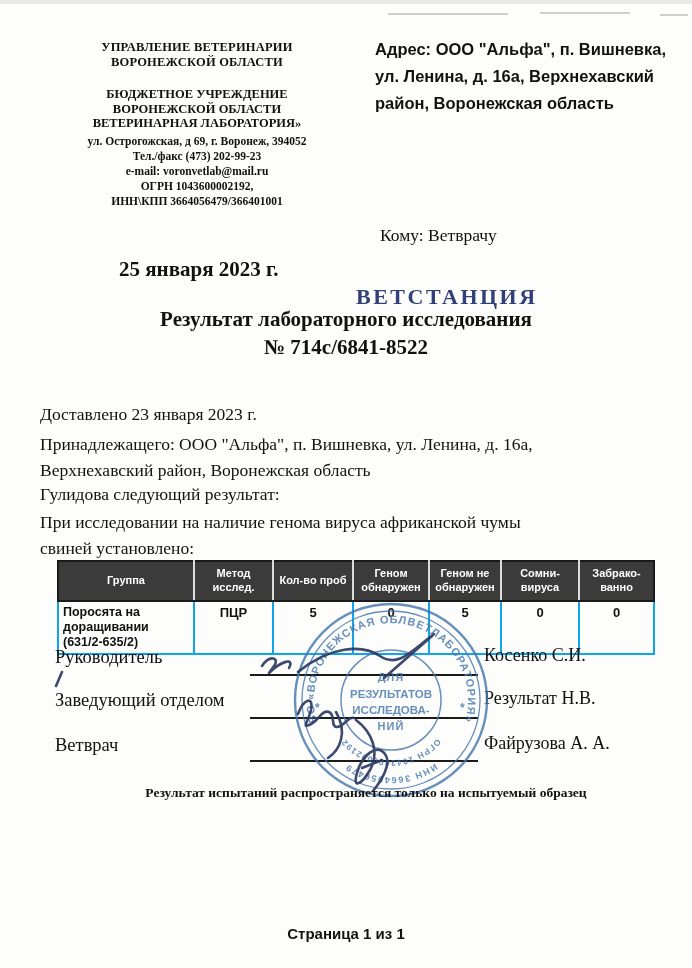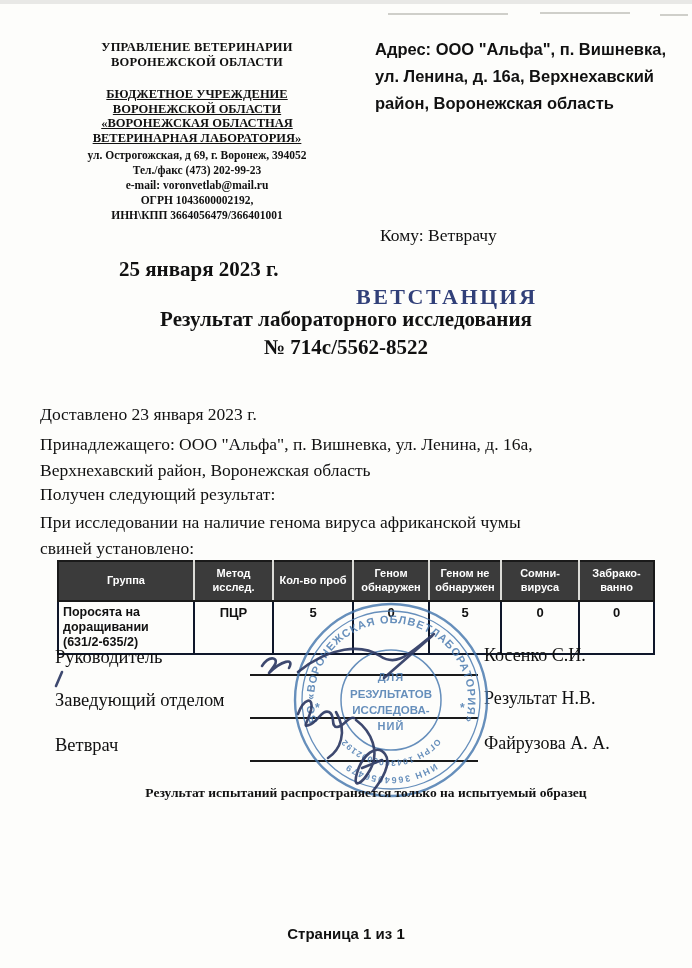--- a/index.html
+++ b/index.html
@@ -11,21 +11,21 @@
     overflow:hidden;
     font-family:"Liberation Serif", serif;
     color:#111;
   }
   .abs{position:absolute;}
   .center{left:0;right:0;text-align:center;}
 
   
   .org-block{left:52px;top:36px;width:290px;text-align:center;font-weight:bold;}
   .org-dept div{font-size:12.5px;line-height:15px;letter-spacing:.2px;}
-  .org-inst{margin-top:17px;text-decoration:underline;}
+  .org-inst{margin-top:17px;}
   .org-inst div{font-size:12.5px;line-height:14.5px;}
   .org-contact{margin-top:3px;}
   .org-contact div{font-size:11.5px;line-height:15px;}
 
   
   .addr-block{left:375px;top:32px;width:305px;
     font-family:"Liberation Sans", sans-serif;
     font-weight:bold;font-size:16.5px;line-height:27px;white-space:pre-line;}
 
   .kome{left:380px;top:221px;font-size:17.5px;}
@@ -46,21 +46,21 @@
     border-collapse:collapse;table-layout:fixed;
     font-family:"Liberation Sans", sans-serif;}
   table.results th{
     background:#3b3b3b;color:#fff;font-size:11px;line-height:1.25;
     font-weight:bold;text-align:center;vertical-align:middle;
     border:2px solid #1a1a1a;border-left:2px solid #dcdcd8;border-right:2px solid #dcdcd8;
     height:36px;padding:1px 2px;white-space:pre-line;}
   table.results th:first-child{border-left:2px solid #1a1a1a;}
   table.results th:last-child{border-right:2px solid #1a1a1a;}
   table.results td{
-    border:2px solid #0f172a;font-size:13px;font-weight:bold;
+    border:2px solid #0ea5e9;font-size:13px;font-weight:bold;
     text-align:center;vertical-align:top;padding:3px 2px;height:38px;
     white-space:pre-line;background:transparent;}
   table.results td.cell-group{font-size:12.5px;text-align:left;padding-left:4px;line-height:15px;}
 
   
   .sig-role{left:55px;font-size:18.5px;}
   .role-1{top:643px;} .role-2{top:686px;} .role-3{top:731px;}
   .sig-name{left:484px;font-size:18px;}
   .name-1{top:641px;} .name-2{top:684px;} .name-3{top:729px;}
   .sig-line{left:250px;width:228px;height:2px;background:#1a1a1a;}
@@ -85,21 +85,20 @@
   <div class="scan-dash" style="left:660px;top:10px;width:28px;"></div>
 
   <div class="abs org-block">
     <div class="org-dept">
       <div>УПРАВЛЕНИЕ ВЕТЕРИНАРИИ</div>
       <div>ВОРОНЕЖСКОЙ ОБЛАСТИ</div>
     </div>
     <div class="org-inst">
       <div>БЮДЖЕТНОЕ УЧРЕЖДЕНИЕ</div>
       <div>ВОРОНЕЖСКОЙ ОБЛАСТИ</div>
-      <div>«ВОРОНЕЖСКАЯ ОБЛАСТНАЯ</div>
       <div>ВЕТЕРИНАРНАЯ ЛАБОРАТОРИЯ»</div>
     </div>
     <div class="org-contact">
       <div>ул. Острогожская, д 69, г. Воронеж, 394052</div>
       <div>Тел./факс  (473) 202-99-23</div>
       <div>e-mail:  voronvetlab@mail.ru</div>
       <div>ОГРН 1043600002192,</div>
       <div>ИНН\КПП 3664056479/366401001</div>
     </div>
   </div>
@@ -107,26 +106,26 @@
   <div class="abs addr-block">Адрес: ООО "Альфа", п. Вишневка,
 ул. Ленина, д. 16а, Верхнехавский
 район, Воронежская область</div>
   <div class="abs kome">Кому: Ветврачу</div>
 
   <div class="abs doc-date">25 января 2023 г.</div>
 
   <div class="abs vetstamp">ВЕТСТАНЦИЯ</div>
 
   <div class="abs center title-1">Результат лабораторного исследования</div>
-  <div class="abs center title-2">№ 714с/5562-8522</div>
+  <div class="abs center title-2">№ 714с/6841-8522</div>
 
   <div class="abs body-par p2">Доставлено 23 января 2023 г.</div>
   <div class="abs body-par p3">Принадлежащего: ООО "Альфа", п. Вишневка, ул. Ленина, д. 16а,
 Верхнехавский район, Воронежская область</div>
-  <div class="abs body-par p4">Получен следующий результат:</div>
+  <div class="abs body-par p4">Гулидова следующий результат:</div>
   <div class="abs body-par p5">При исследовании на наличие генома вируса африканской чумы
 свиней установлено:</div>
 
   <table class="results">
     <colgroup>
       <col style="width:136px">
         <col style="width:79px">
         <col style="width:80px">
       <col style="width:76px">
         <col style="width:72px">

